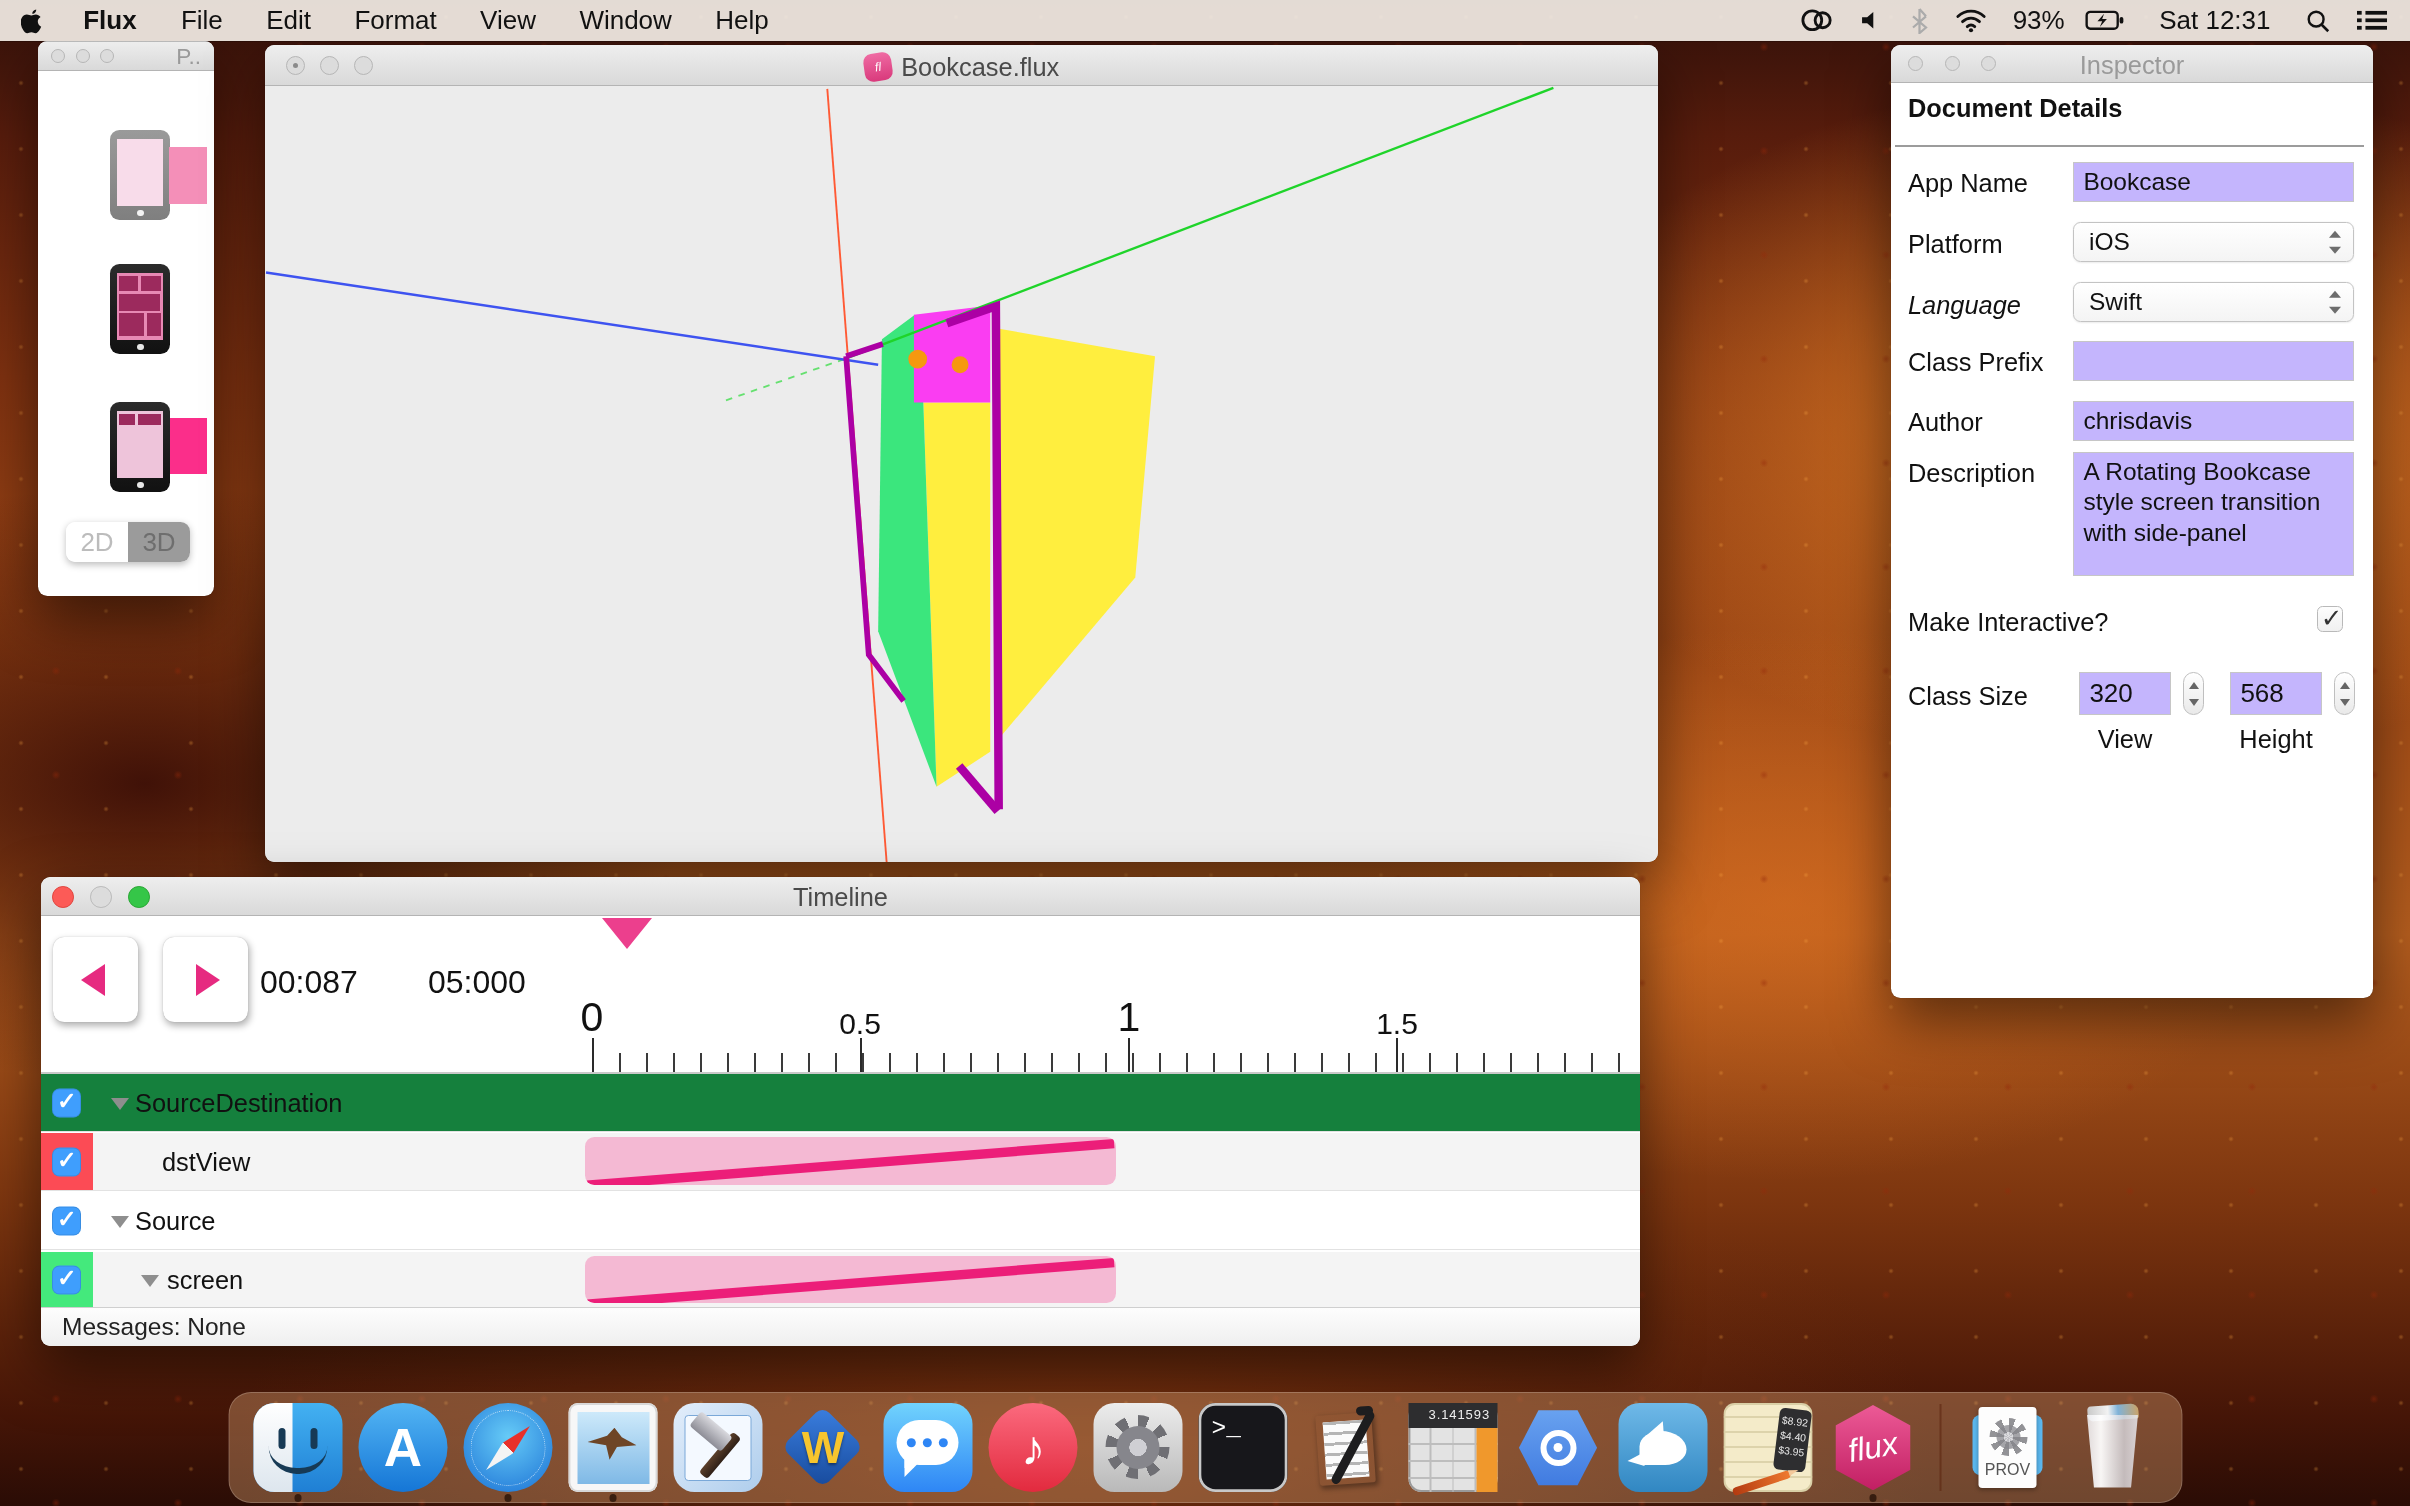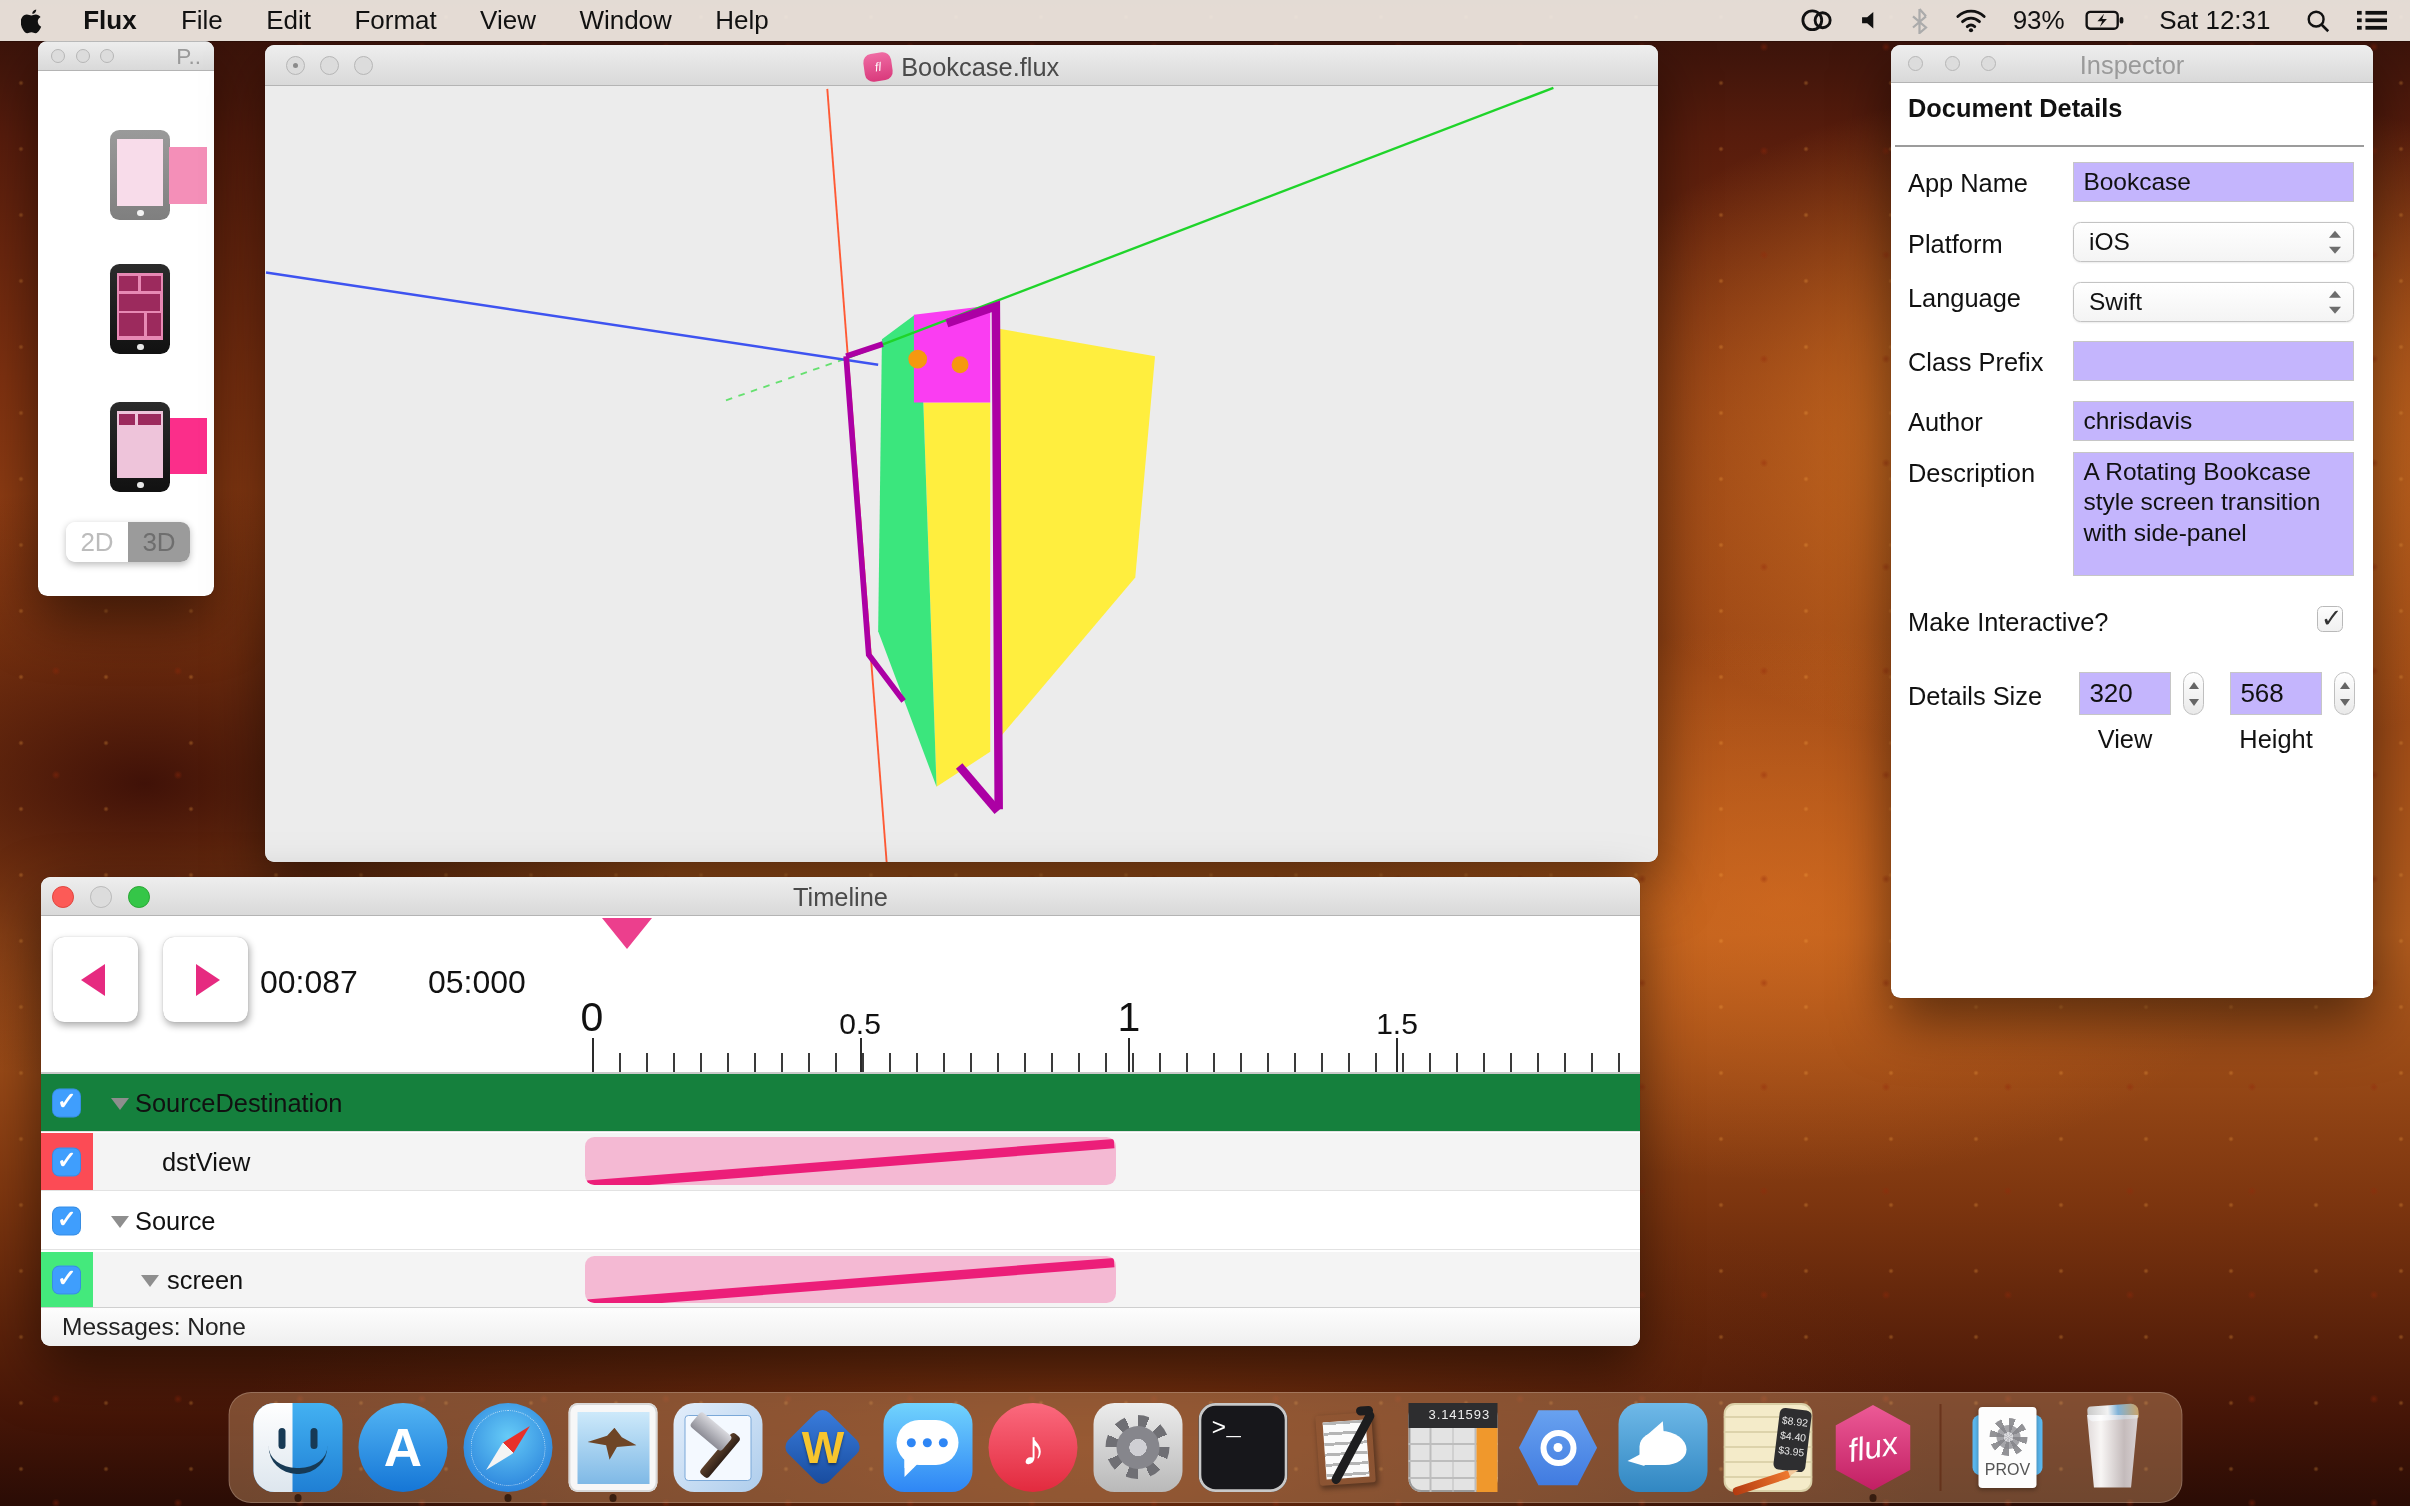--- a/index.html
+++ b/index.html
@@ -354,42 +354,42 @@
 
   <div class="insp-label" style="top:185px;">Platform</div>
   <div class="popup" style="top:177px;">
     <span>iOS</span>
     <span class="chev">
         <i class="up"></i>
         <i class="dn"></i>
       </span>
   </div>
 
-  <div class="insp-label" style="top:239px;">Language</div>
+  <div class="insp-label" style="top:246px;font-style:italic;">Language</div>
   <div class="popup" style="top:237px;">
     <span>Swift</span>
     <span class="chev">
         <i class="up"></i>
         <i class="dn"></i>
       </span>
   </div>
 
   <div class="insp-label" style="top:303px;">Class Prefix</div>
   <input class="insp-input" style="top: 296px;" value="">
 
   <div class="insp-label" style="top:363px;">Author</div>
   <input class="insp-input" style="top: 356px;" value="chrisdavis">
 
   <div class="insp-label" style="top:414px;">Description</div>
   <textarea class="insp-input" style="top: 407px; height: 124px; line-height: 1.25; padding: 3.8px 9.4px; resize: none;">A Rotating Bookcase style screen transition with side-panel</textarea>
 
   <div class="insp-label" style="top:563px;">Make Interactive?</div>
   <div class="checkbox checked" style="left:426px; top:561px;"></div>
 
-  <div class="insp-label" style="top:637px;">Details Size</div>
+  <div class="insp-label" style="top:637px;">Class Size</div>
   <input class="insp-input" style="left: 188px; top: 627px; width: 92px; height: 43px; font-size: 26px;" value="320">
   <div class="stepper" style="left:292px; top:627px;">
       <i class="up"></i>
       <i class="dn"></i>
     </div>
   <input class="insp-input" style="left: 339px; top: 627px; width: 92px; height: 43px; font-size: 26px;" value="568">
   <div class="stepper" style="left:443px; top:627px;">
       <i class="up"></i>
       <i class="dn"></i>
     </div>

